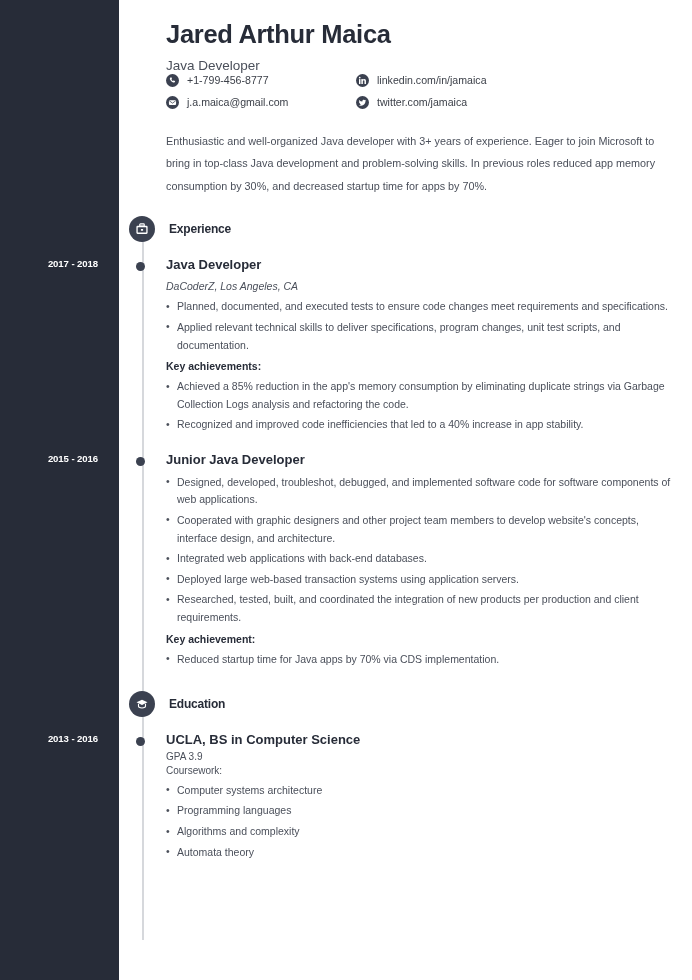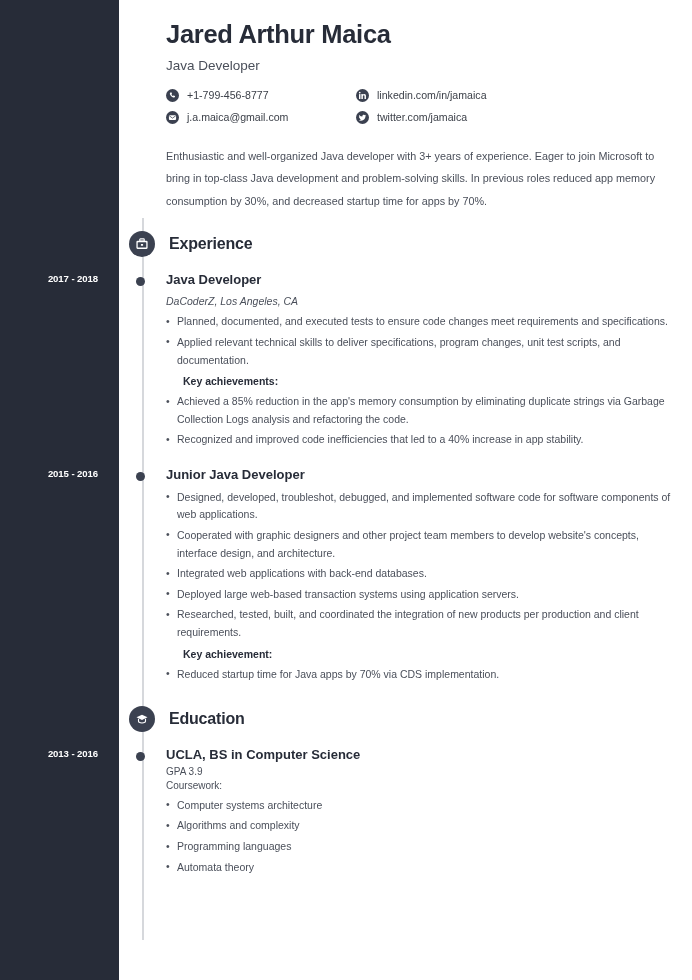--- a/index.html
+++ b/index.html
@@ -31,21 +31,20 @@
 
   
   .hdr { padding: 20px 24px 0 47px; }
   .name {
     font-size: 25.5px; font-weight: bold; color: #272c38;
     letter-spacing: -0.3px; line-height: 1.15;
   }
   .role { font-size: 13.5px; color: #4a4f5a; margin-top: 9px; font-weight: normal; }
 
   .contacts {
-    margin-top: 15px;
     display: grid;
     grid-template-columns: 190px 1fr;
     row-gap: 9px;
   }
   .contact { display: flex; align-items: center; gap: 8px; }
   .contact .ctext { font-size: 10.6px; color: #3c4049; }
   .cicon { width: 13px; height: 13px; flex: 0 0 13px; display: block; }
 
   
   .summary {
@@ -64,21 +63,21 @@
   .sec-icon {
     width: 26px; height: 26px; border-radius: 50%;
     background: #3b4150;
     display: flex; align-items: center; justify-content: center;
     flex: 0 0 26px;
     position: relative; z-index: 2;
   }
   .sec-icon svg { width: 14px; height: 14px; display: block; }
   .sec-title {
     margin-left: 14px;
-    font-size: 16px; font-weight: bold; color: #272c38;
+    font-size: 12px; font-weight: bold; color: #272c38;
     letter-spacing: -0.2px;
   }
 
   
   .entry { position: relative; margin-top: 14px; }
   .entry-dot {
     position: absolute; left: 17px; top: 5px;
     width: 9px; height: 9px; border-radius: 50%;
     background: #3b4150; z-index: 2;
   }
@@ -107,21 +106,20 @@
     margin-top: 3px;
   }
   .bullets li::before {
     content: "\2022";
     position: absolute; left: 0; top: -0.5px;
     color: #4a4f5a; font-size: 10.5px;
   }
   .key-label {
     font-size: 10.5px; font-weight: bold; color: #272c38;
     margin-top: 6px;
-    margin-left: 17px;
   }
 
   .section-block { margin-top: 18px; }
 </style>
 </head>
 <body>
 
 <div class="page">
 
   <div class="sidebar"></div>
@@ -247,22 +245,22 @@
 
       <div class="entry">
         <span class="entry-dot"></span>
         <span class="entry-date">2013 - 2016</span>
         <div class="entry-body">
           <div class="entry-title">UCLA, BS in Computer Science</div>
           <div class="plain-line">GPA 3.9</div>
           <div class="plain-line">Coursework:</div>
           <ul class="bullets">
             <li>Computer systems architecture</li>
+            <li>Programming languages</li>
             <li>Algorithms and complexity</li>
-            <li>Programming languages</li>
             <li>Automata theory</li>
           </ul>
         </div>
       </div>
     </div>
 
   </div>
 </div>
 
 </body></html>

